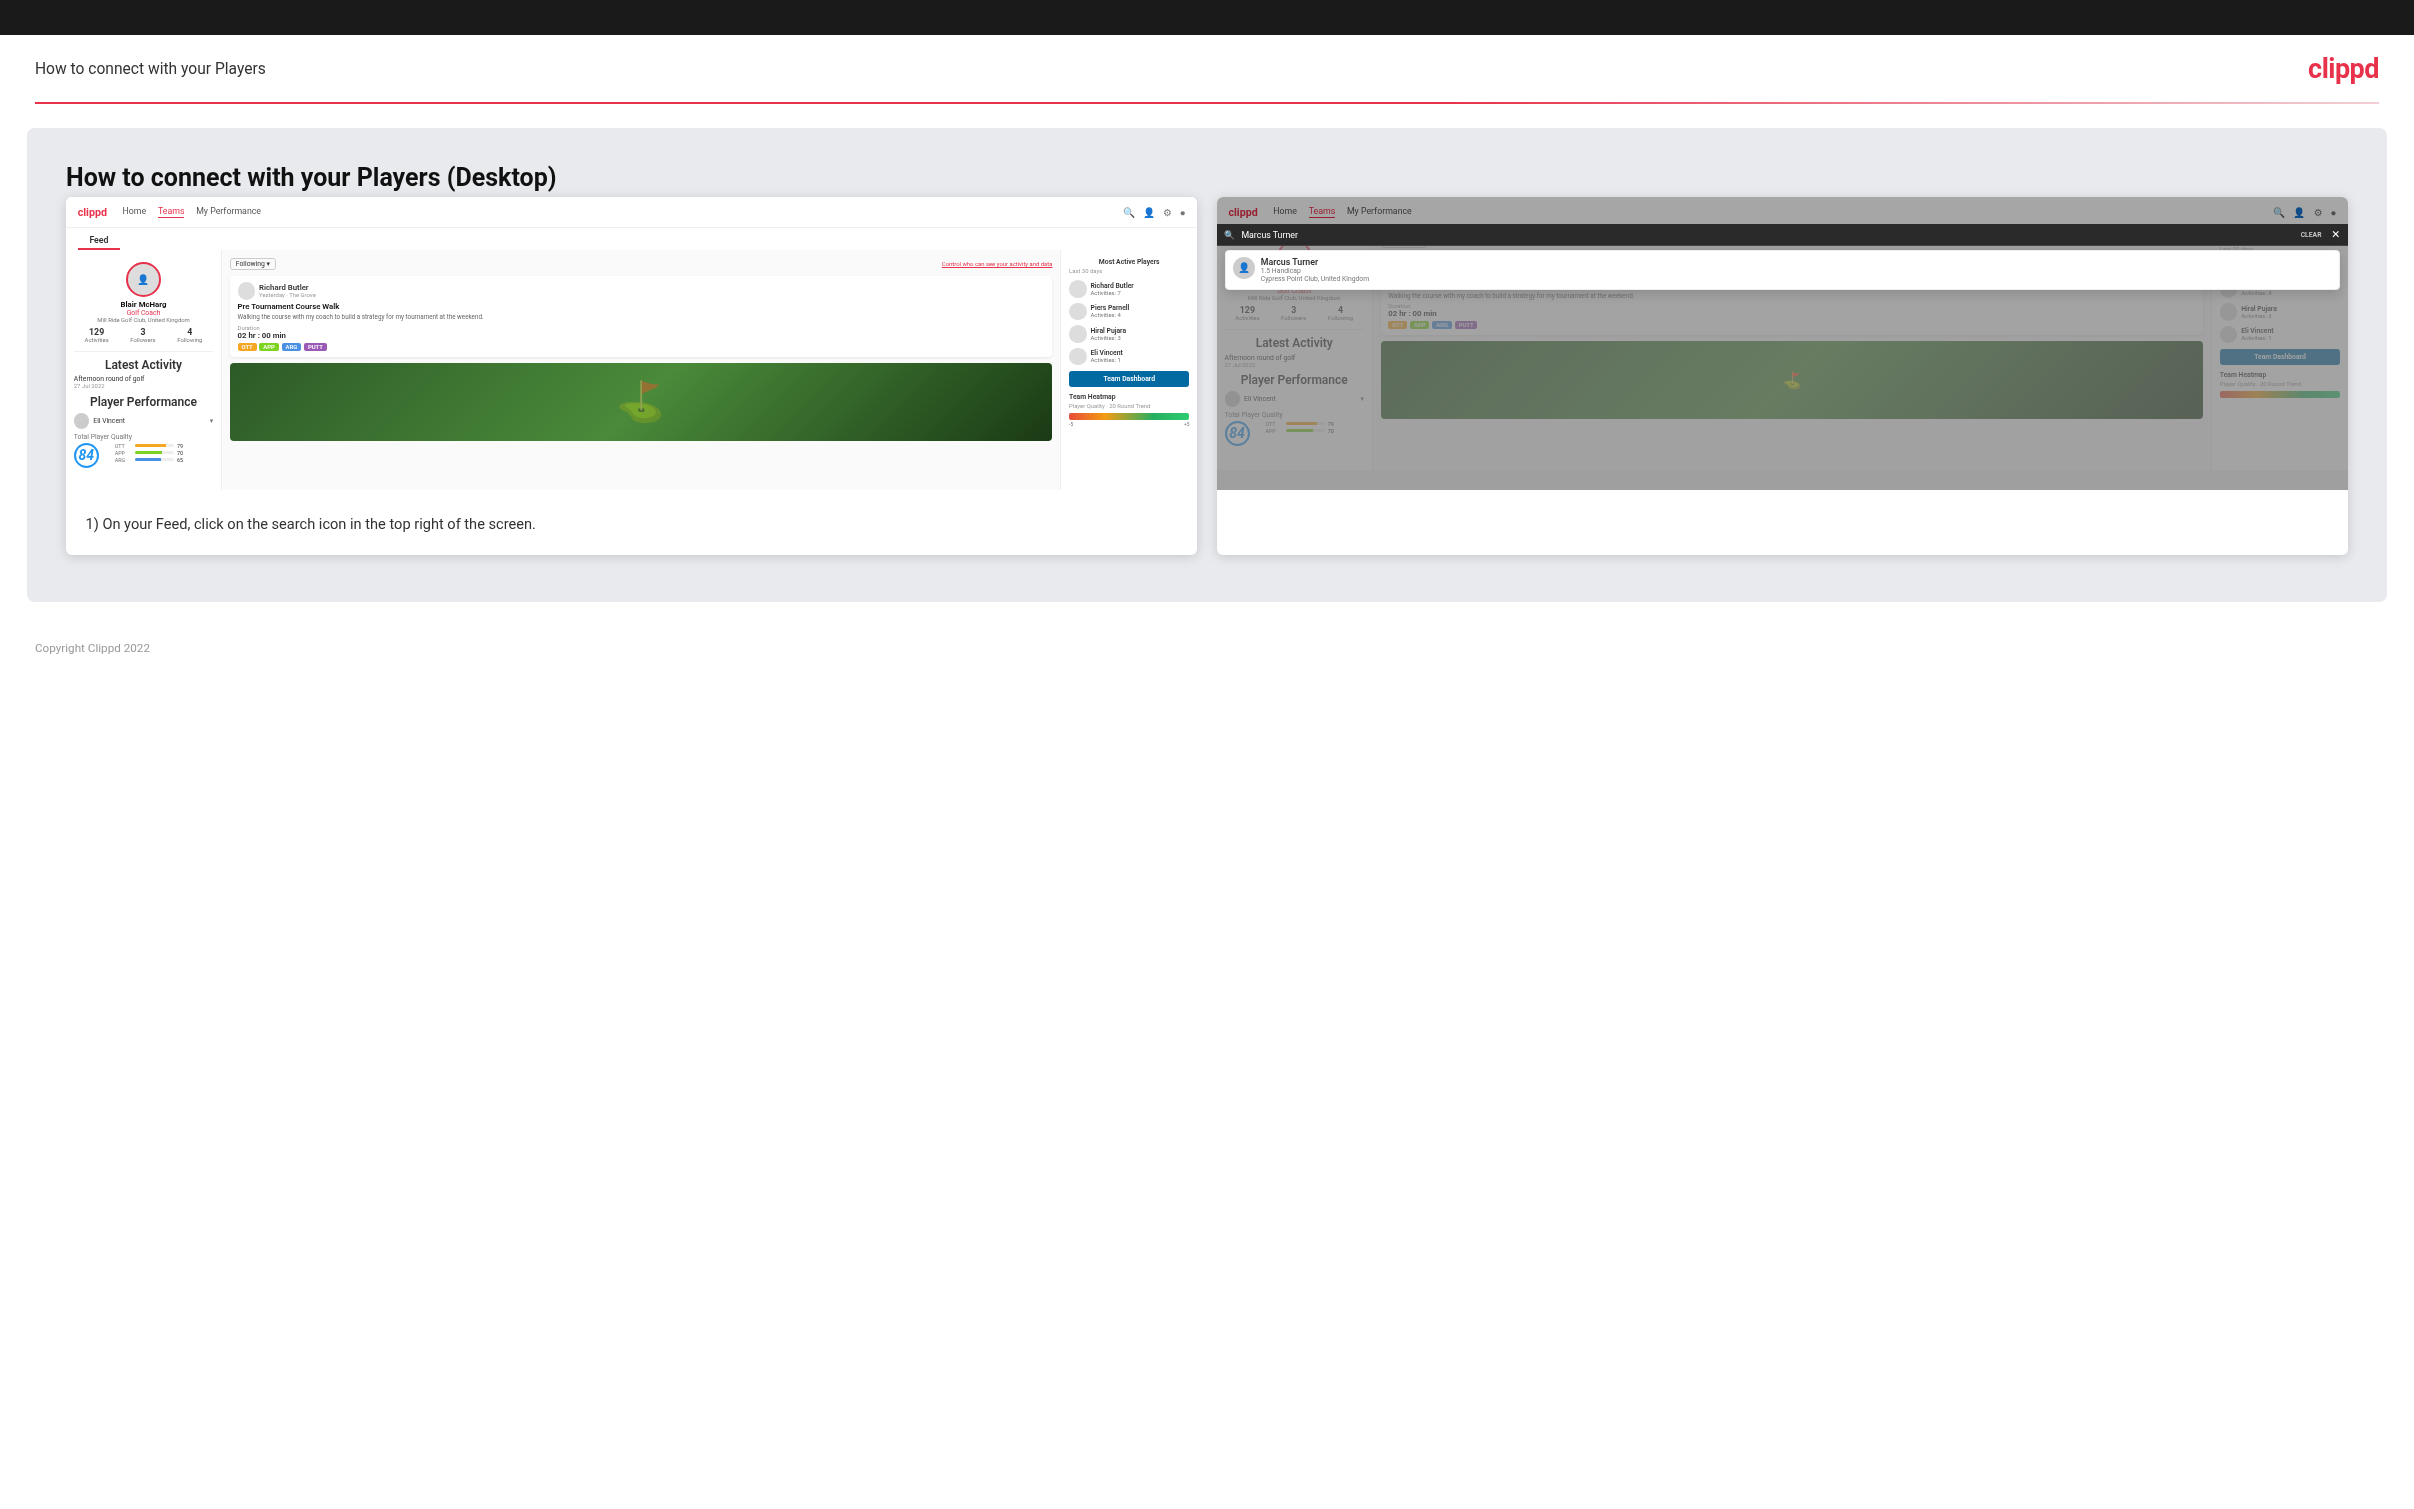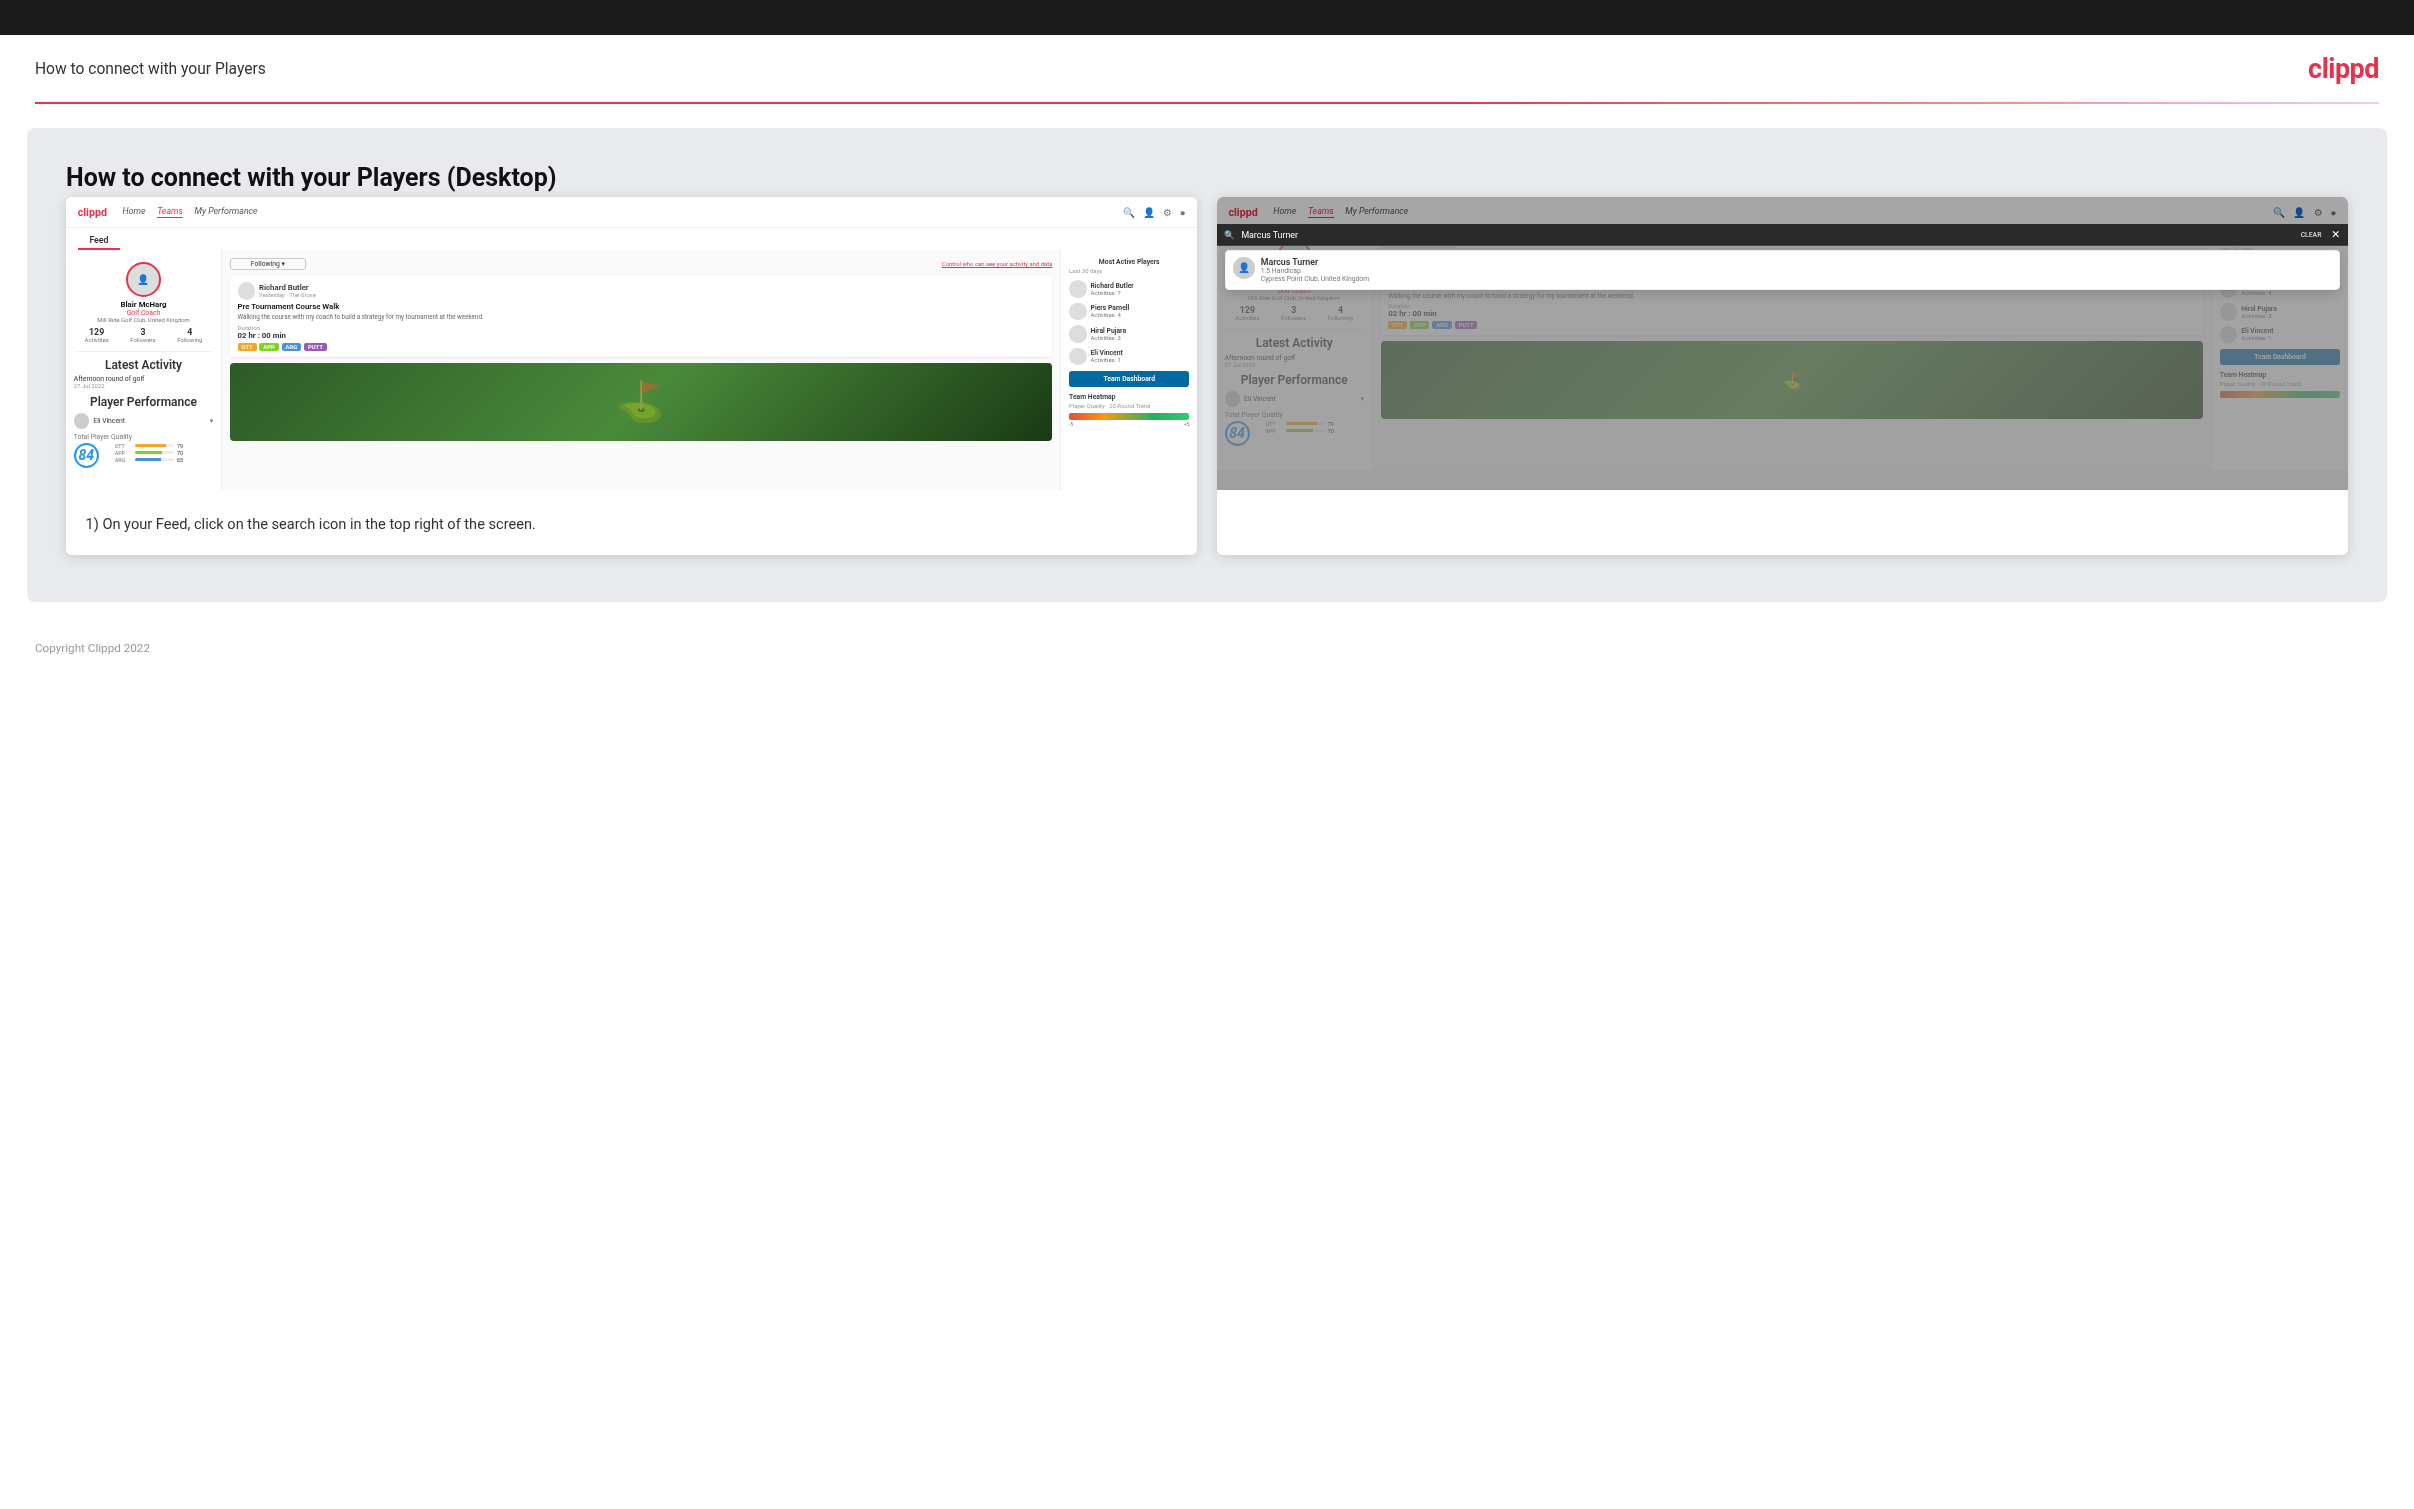--- a/index.html
+++ b/index.html
@@ -98,21 +98,20 @@
     .app-nav-logo {
       font-size: 10.7px;
       font-weight: 700;
       color: #e8314a;
     }
     .app-nav-items {
       display: flex;
       gap: 11.7px;
       font-size: 8.8px;
       color: #555;
-      font-style: italic;
     }
     .app-nav-item-active {
       color: #e8314a;
       border-bottom: 1px solid #e8314a;
       padding-bottom: 1px;
     }
     .app-nav-icons {
       margin-left: auto;
       display: flex;
       gap: 7.8px;
@@ -285,21 +284,21 @@
     .following-row {
       display: flex;
       align-items: center;
       justify-content: space-between;
       margin-bottom: 5.9px;
     }
     .following-btn {
       font-size: 6.8px;
       border: 1px solid #ccc;
       border-radius: 2.9px;
-      padding: 1px 20px;
+      padding: 1px 5px;
       color: #333;
       display: flex;
       align-items: center;
       gap: 2px;
     }
     .control-link {
       font-size: 5.9px;
       color: #e8314a;
       text-decoration: underline;
     }

